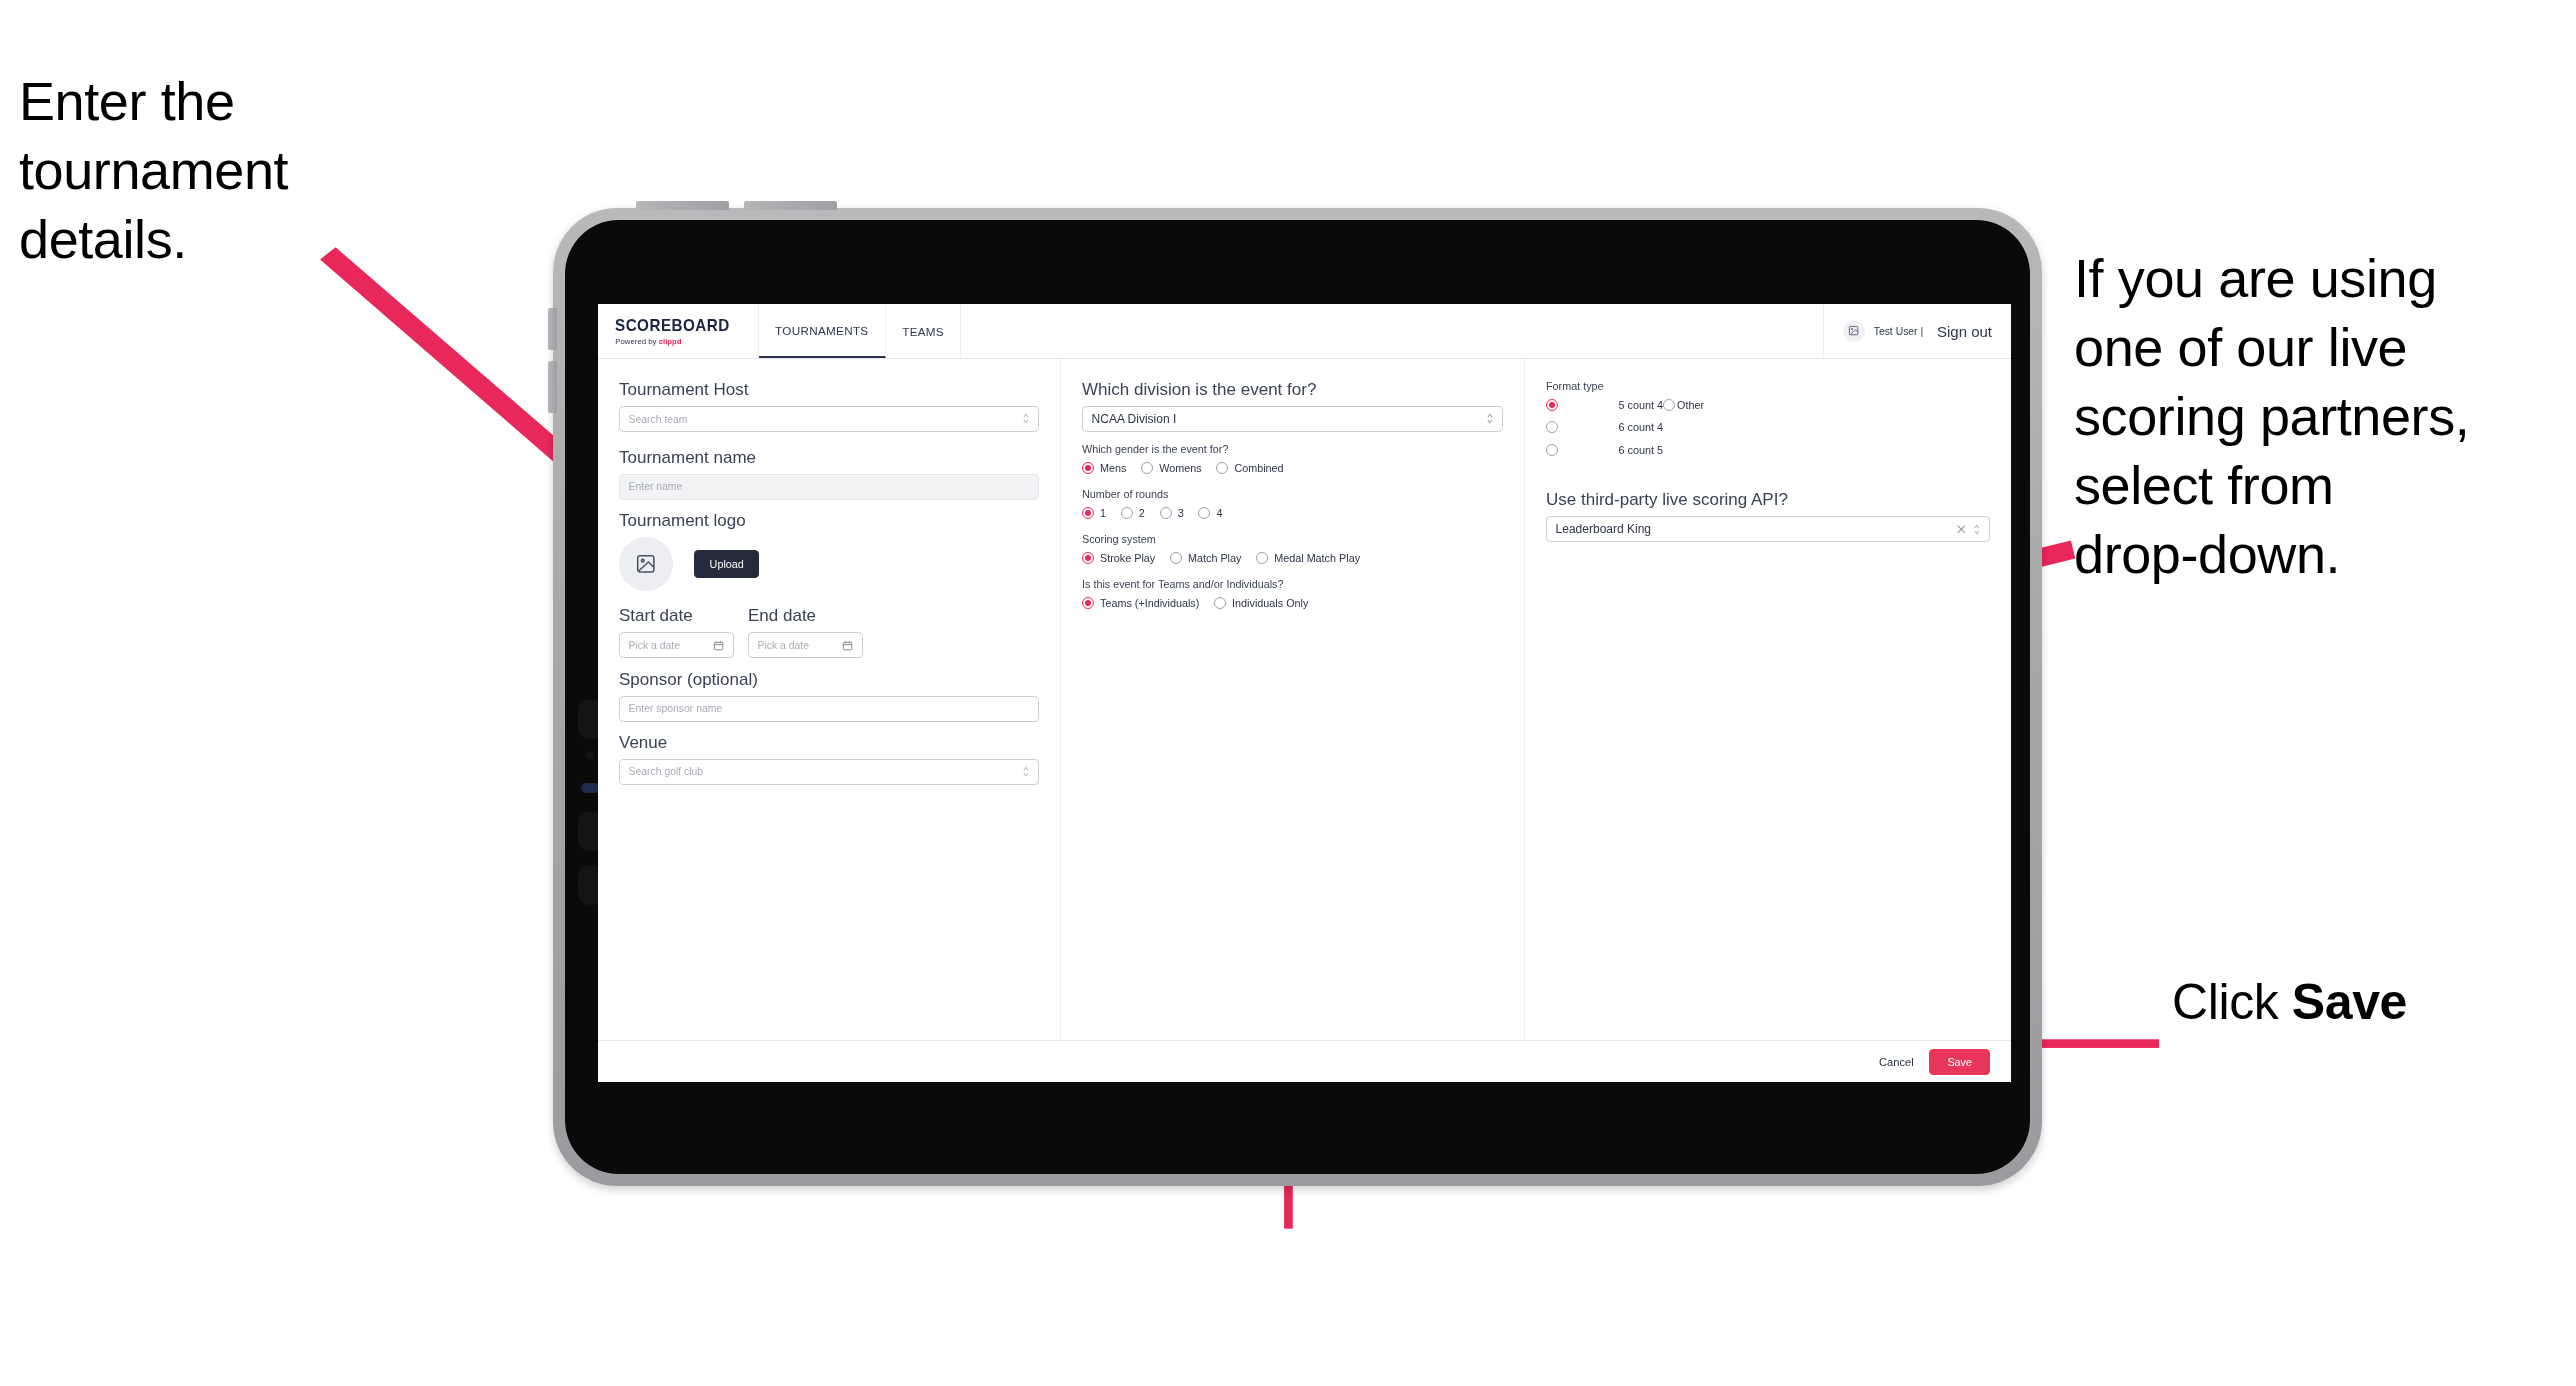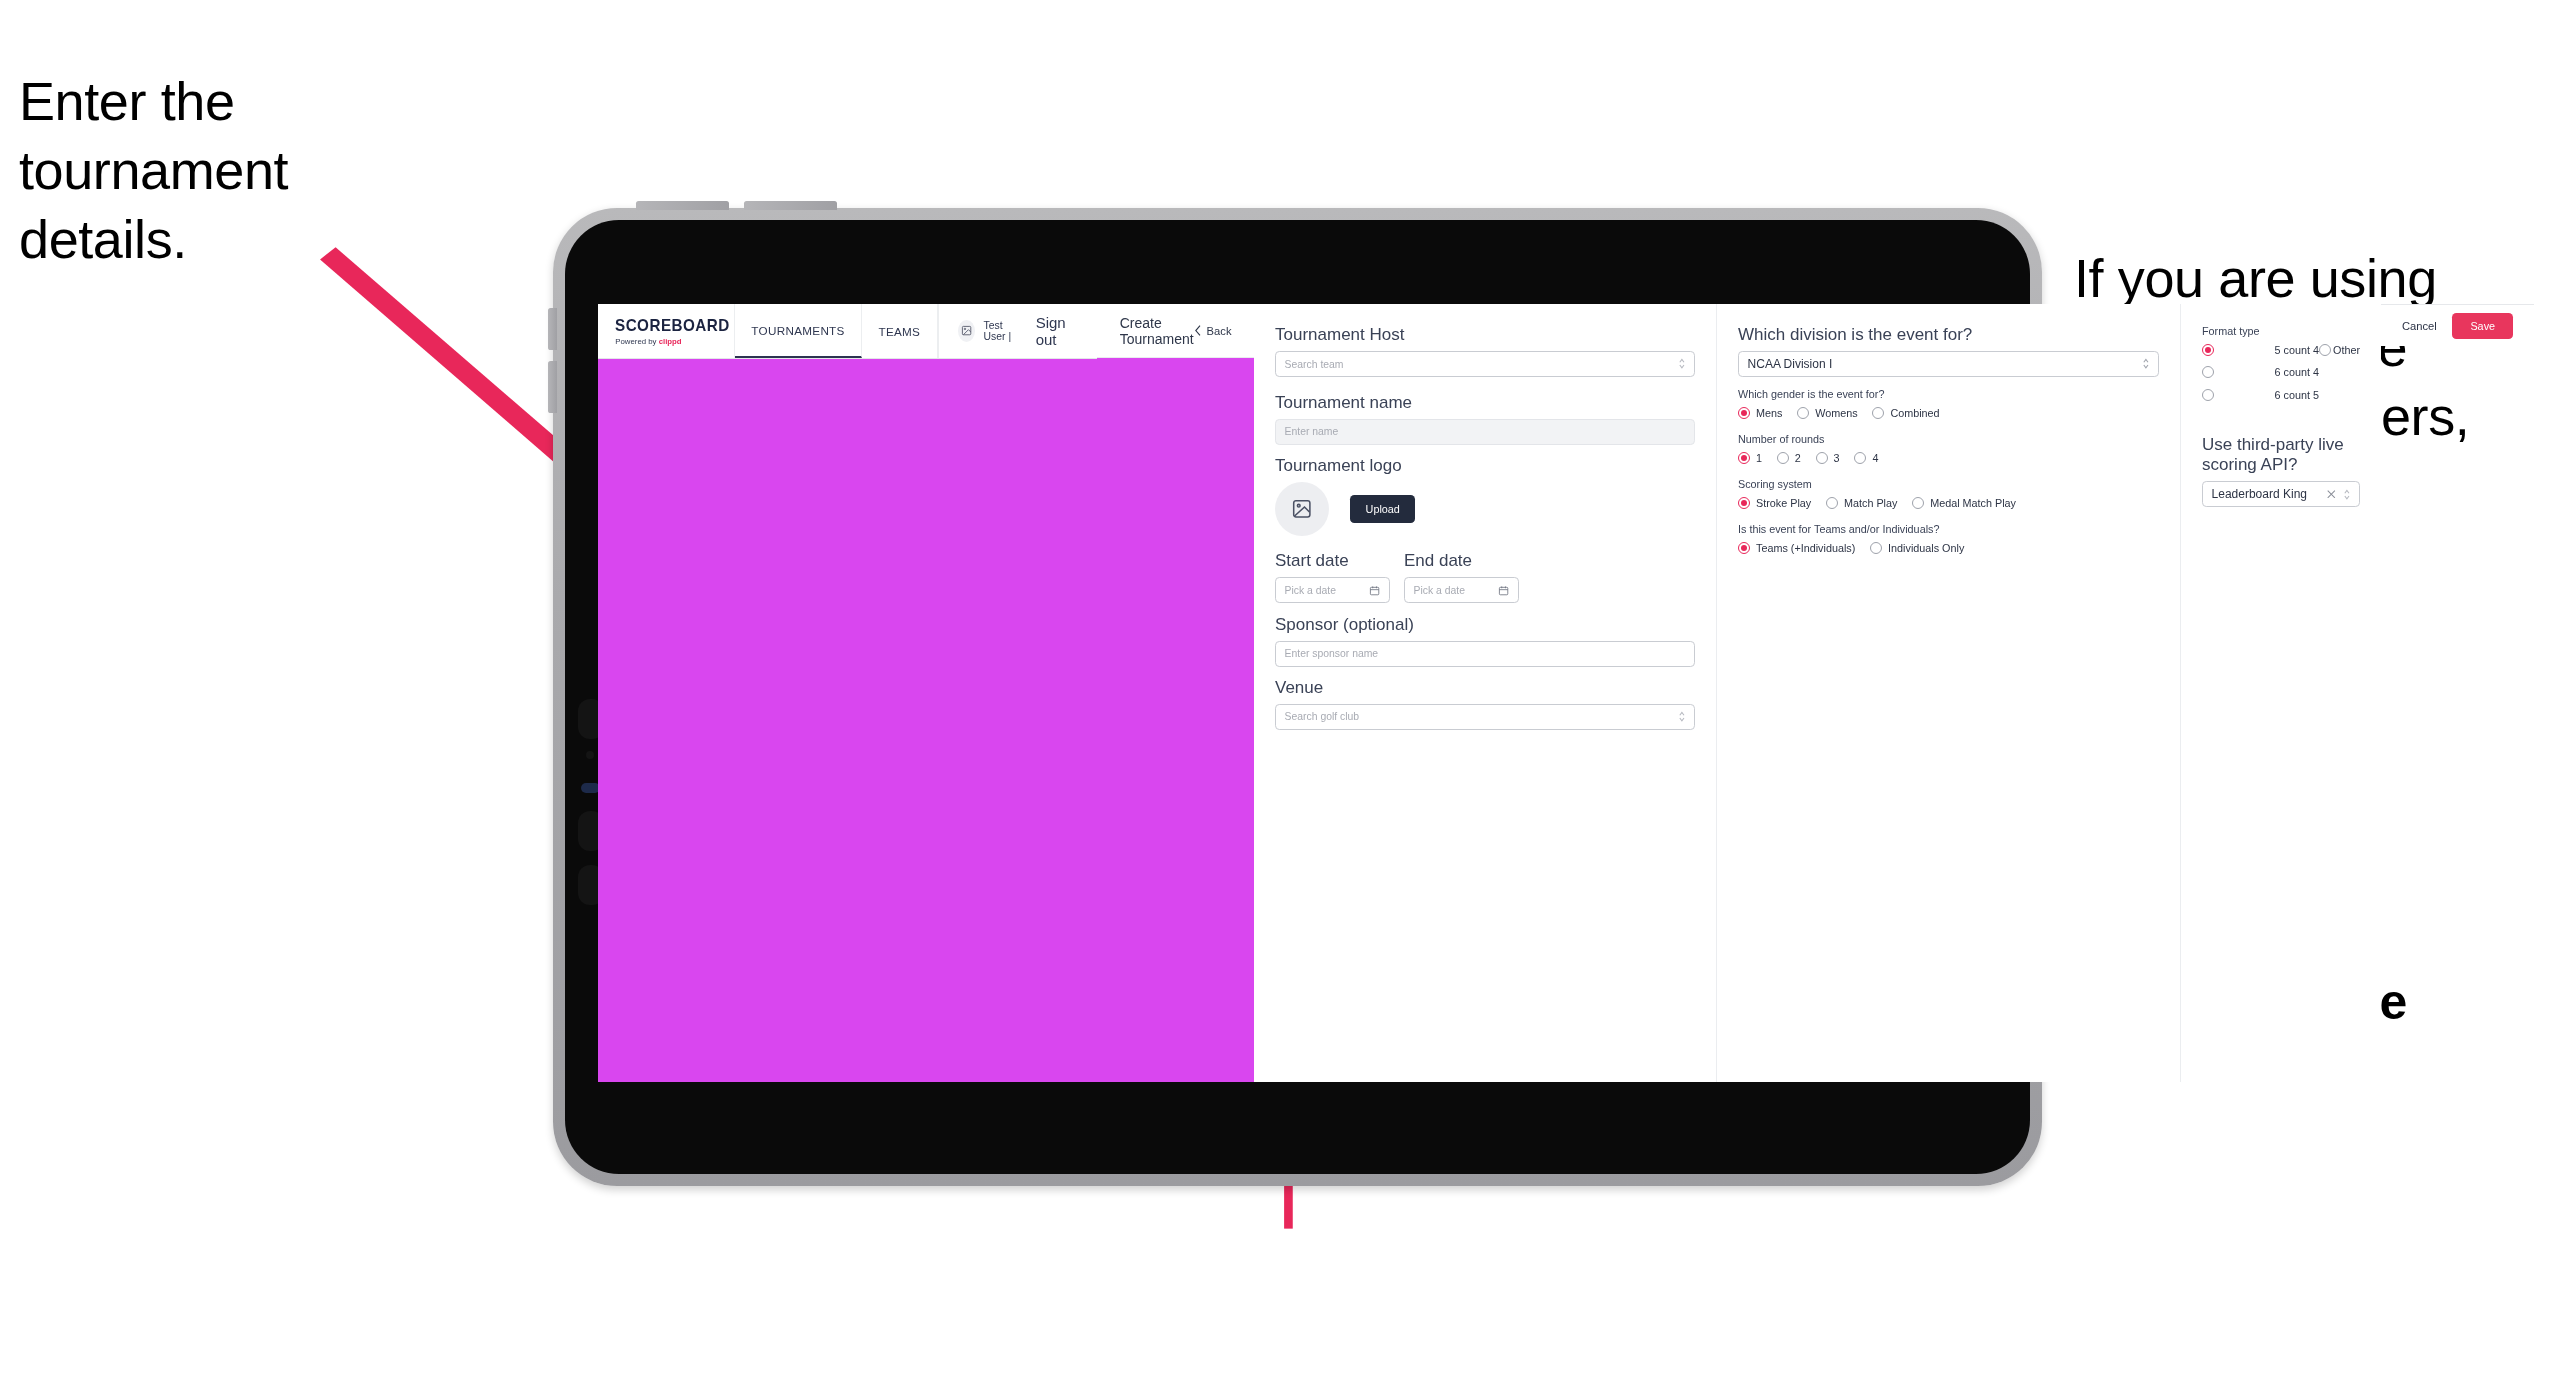--- a/index.html
+++ b/index.html
@@ -60,22 +60,22 @@
   #cam-b { left: 586px; top: 751px; width: 7.8px;  height: 7.8px; }
   #cam-c { left: 581px; top: 783px; width: 19px; height: 10.4px; background:#1d2a4a; border-radius:7px;}
   #cam-d { left: 578px; top: 811px; width: 26px; height: 40px; border-radius:12px;}
   #cam-e { left: 578px; top: 865px;width: 26px; height: 40px; border-radius:12px;}
 
   
   #app {
     position: absolute;
     left: 598px; top: 304px;
     width: 1413px; height: 778px;
-    background: #d946ef;
-    display: flex; flex-direction: row;
+    background: #0f172a;
+    display: flex; flex-direction: column;
     font-size: 0;
   }
 
   
   #topnav {
     height: 55px; background:#fff;
     border-bottom: 0.9px solid #e3e5e8;
     display:flex; align-items: stretch; position: relative;
   }
   #brand {
@@ -267,29 +267,20 @@
             <rect x="3" y="3" width="18" height="18" rx="2"></rect>
             <circle cx="8.5" cy="8.5" r="1.6"></circle>
             <path d="M21 15l-5-5L5 21"></path>
           </svg>
         </div>
         <span id="username">Test User |</span>
         <span id="signout">Sign out</span>
       </div>
     </div>
 
-    <div id="pagehead">
-      <div id="page-title">Create Tournament</div>
-      <div id="back-link">
-        <svg width="7.8" height="11.2" viewBox="0 0 10 16" fill="none" stroke="#2e3649" stroke-width="1.6">
-            <path d="M8 1L2 8l6 7"></path>
-          </svg>
-        <span>Back</span>
-      </div>
-    </div>
 
     <div id="formbody">
 
       <div class="col" id="col1">
 
         <div class="flabel">Tournament Host</div>
         <div class="field">
           <span class="ph">Search team</span>
           <span class="right">
             <svg width="7.8" height="11.2" viewBox="0 0 10 16" fill="none" stroke="#b6b9c0" stroke-width="1.5">

